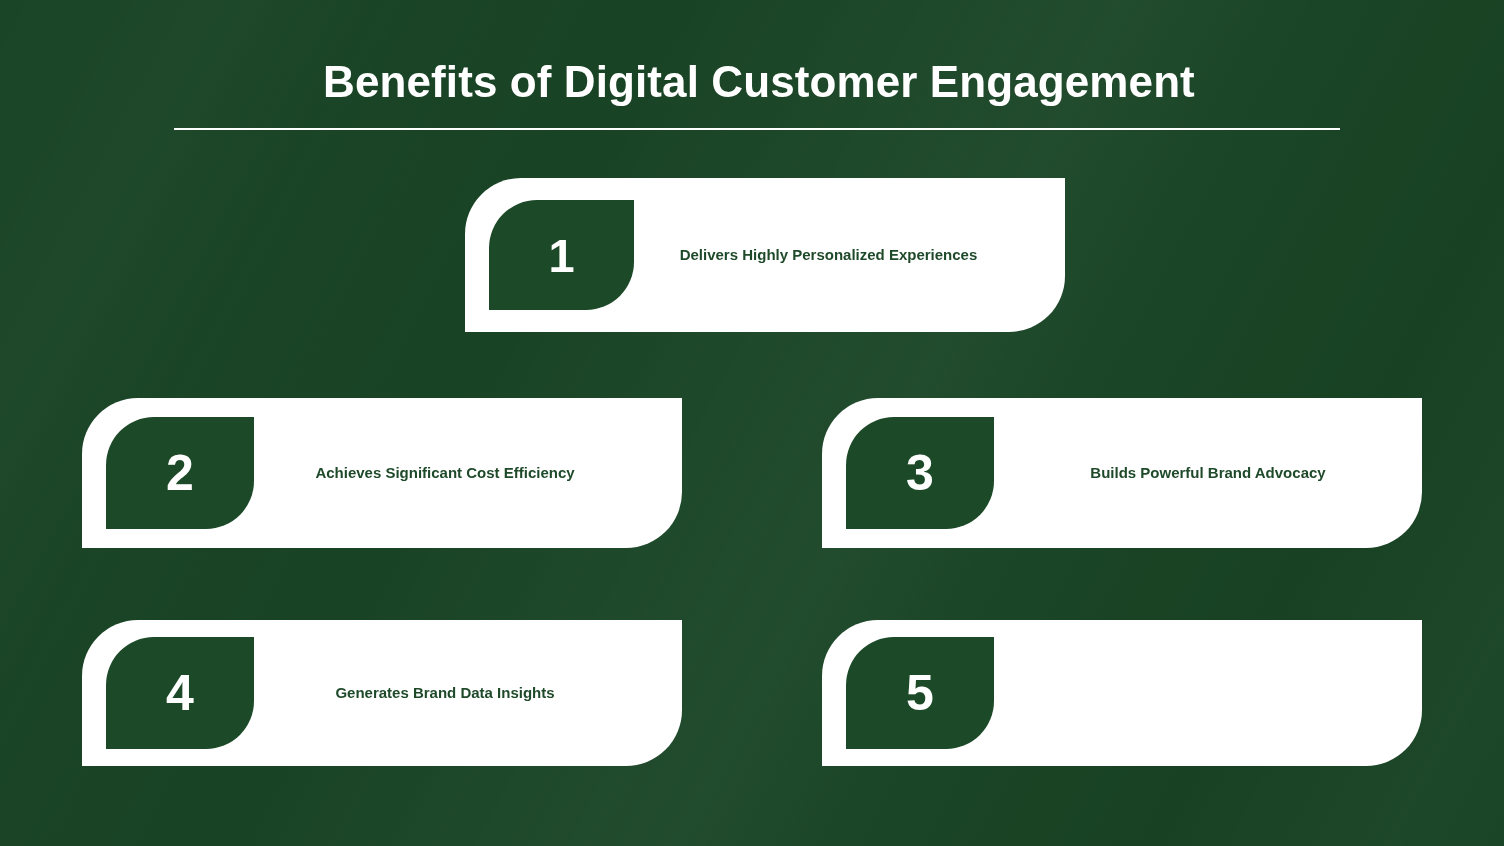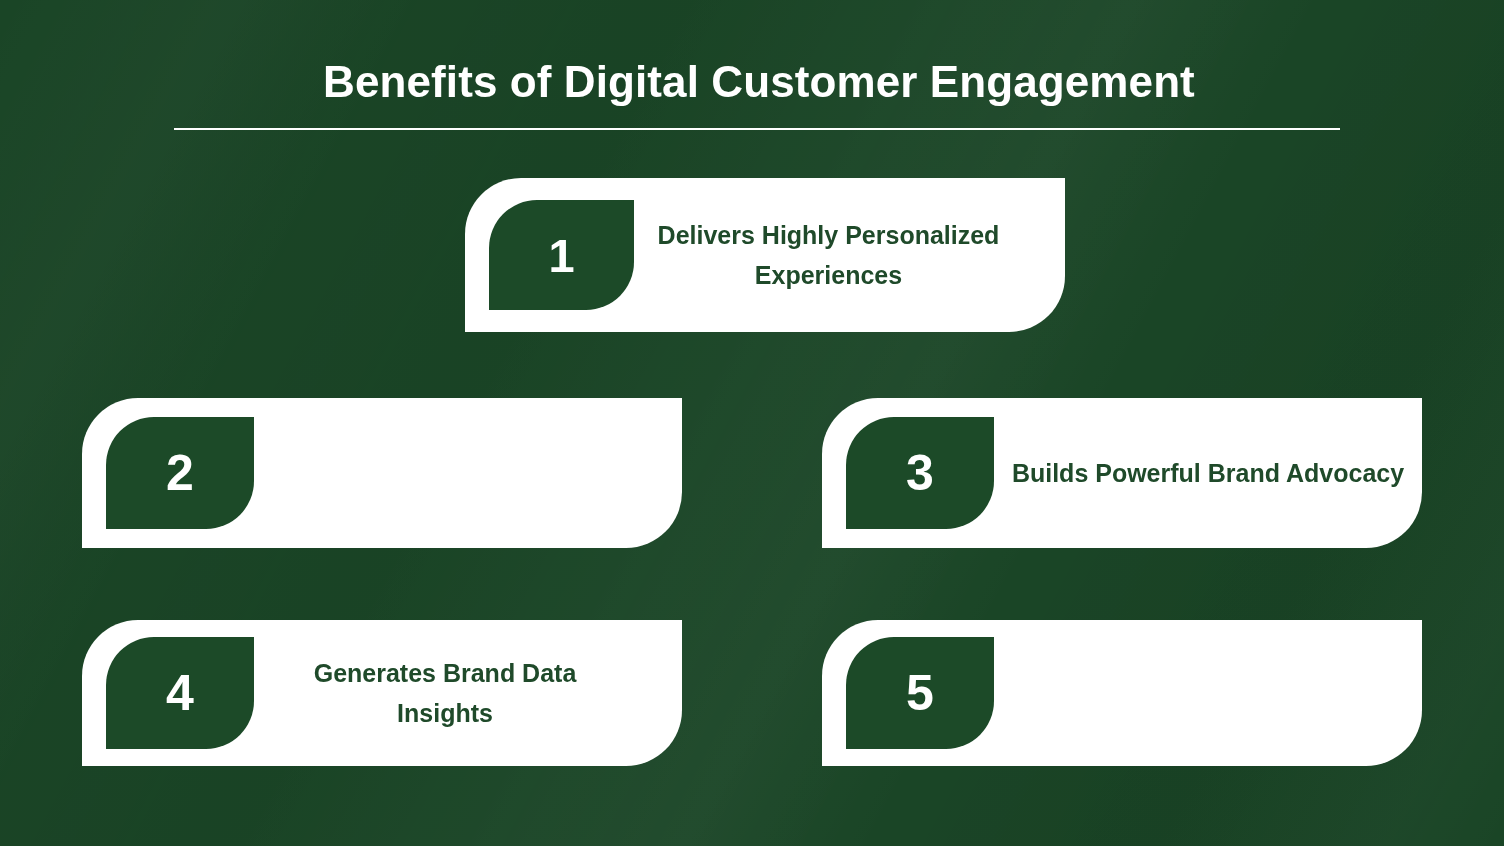--- a/index.html
+++ b/index.html
@@ -89,21 +89,21 @@
     align-items: center;
     justify-content: center;
     color: #ffffff;
     font-weight: bold;
     line-height: 1;
   }
 
   .card-label {
     flex: 1 1 auto;
     color: #1f4a2a;
-    font-size: 25px;
+    font-size: 15px;
     font-weight: bold;
     line-height: 1.62;
     text-align: center;
     padding: 0 16px;
   }
 
   
   #card-1 { left: 465px; top: 178px; width: 600px; height: 154px; padding: 22px 0 22px 24px; }
   #card-1 .card-badge { width: 145px; height: 110px; font-size: 47px; }
   #card-1 .card-label { padding-right: 58px; }
@@ -137,20 +137,21 @@
 
   <div id="title-divider"></div>
 
   <div class="benefit-card" id="card-1">
     <div class="card-badge">1</div>
     <div class="card-label">Delivers Highly Personalized Experiences</div>
   </div>
 
   <div class="benefit-card" id="card-2">
     <div class="card-badge">2</div>
+    <div class="card-label">Achieves Significant Cost Efficiency</div>
   </div>
 
   <div class="benefit-card" id="card-3">
     <div class="card-badge">3</div>
     <div class="card-label">Builds Powerful Brand Advocacy</div>
   </div>
 
   <div class="benefit-card" id="card-4">
     <div class="card-badge">4</div>
     <div class="card-label">Generates Brand Data Insights</div>

